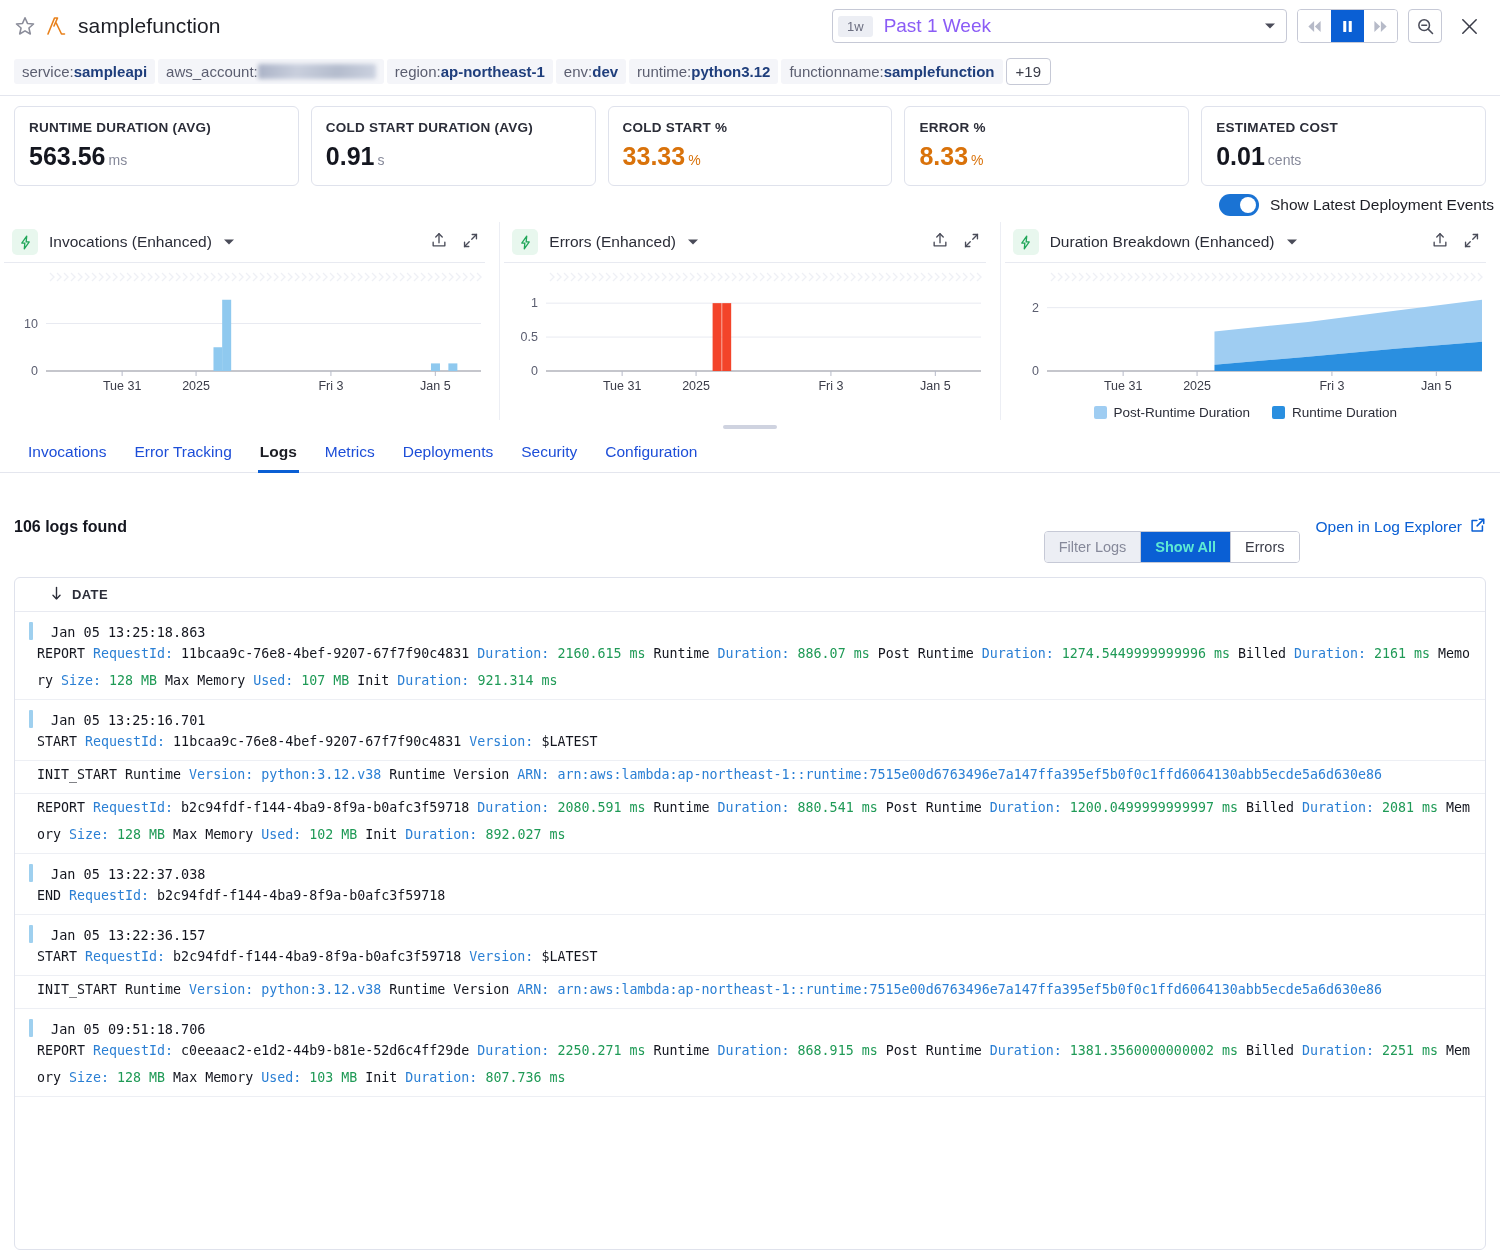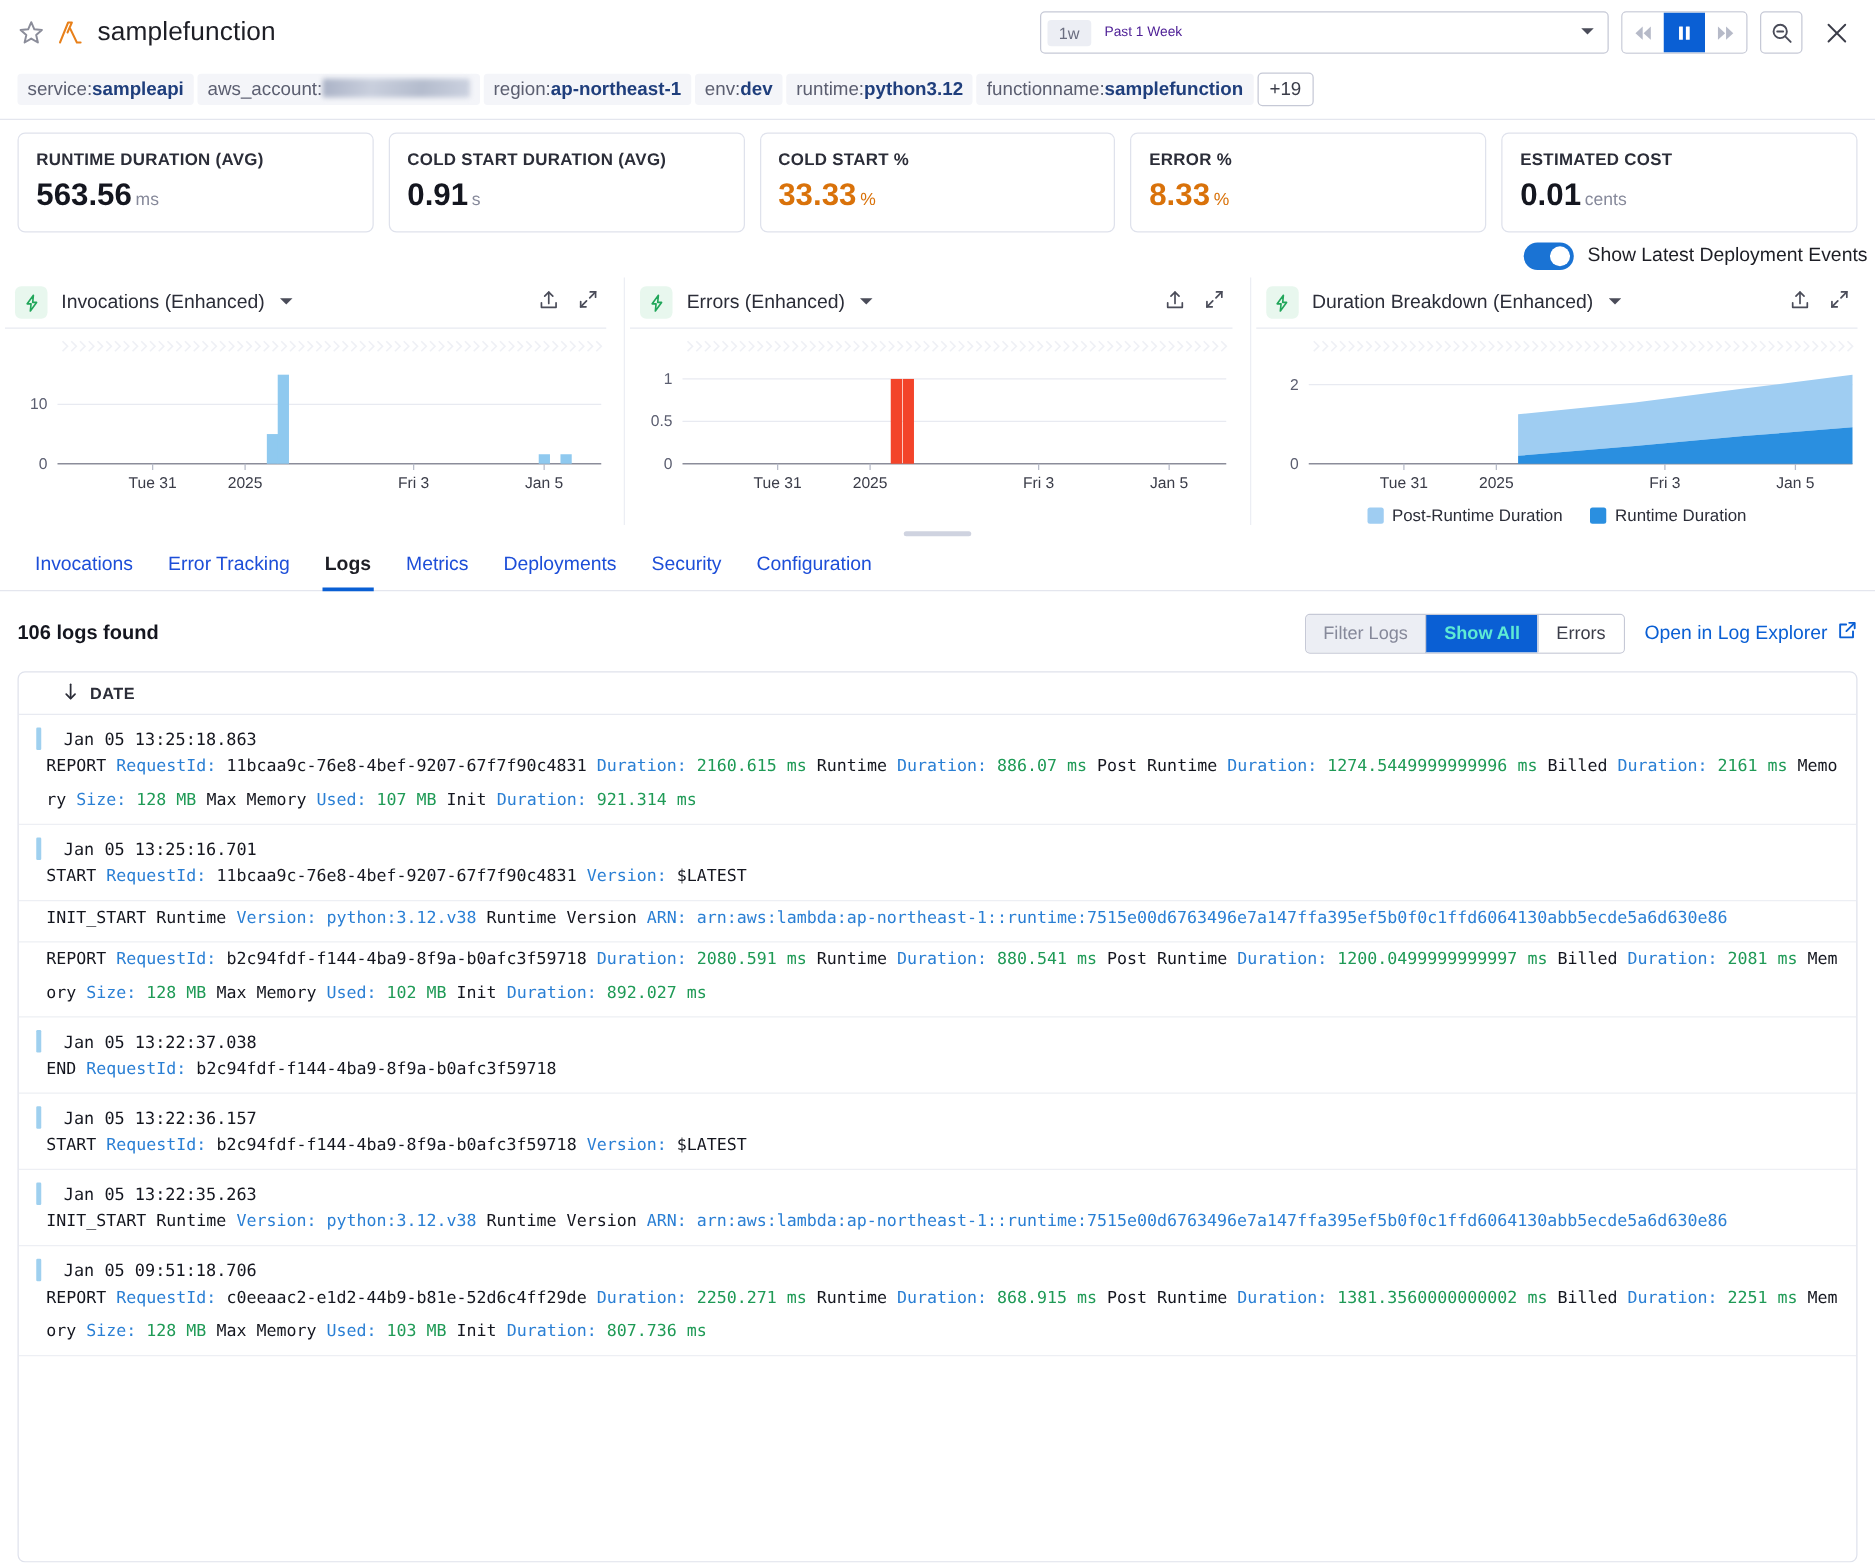--- a/index.html
+++ b/index.html
@@ -23,21 +23,21 @@
   .topbar-right { margin-left: auto; display: flex; align-items: center; gap: 10px; }
 
   .timepicker {
     display: flex; align-items: center; width: 455px; height: 34px;
     border: 1px solid #c6c9d6; border-radius: 4px; background: #fff; padding: 0 4px 0 5px;
   }
   .tp-badge {
     background: #eceef4; color: #6b6e80; font-size: 13px; border-radius: 3px;
     padding: 3px 9px; margin-right: 11px;
   }
-  .tp-label { font-size: 11px; color: #4c1d95; }
+  .tp-label { font-size: 19px; color: #8b5cf6; }
   .tp-caret { margin-left: auto; margin-right: 6px; color: #4a4c59; font-size: 11px; }
 
   .playgroup { display: flex; border: 1px solid #c6c9d6; border-radius: 4px; overflow: hidden; height: 34px; }
   .playbtn {
     width: 33px; height: 32px; display: flex; align-items: center; justify-content: center;
     background: #fff; color: #b6bac8; font-size: 13px;
   }
   .playbtn.active { background: #0a5fd4; color: #fff; }
   .iconbtn {
     width: 34px; height: 34px; border: 1px solid #c6c9d6; border-radius: 4px; background: #fff;
@@ -120,21 +120,21 @@
   }
   .tab.active { color: #1d1e25; font-weight: 600; }
   .tab.active::after {
     content: ""; position: absolute; left: 12px; right: 12px; bottom: -1px; height: 3px; background: #0a5fd4;
   }
 
   
   .logbar { display: flex; align-items: center; padding: 18px 14px 14px 14px; flex: 0 0 auto; }
   .logcount { font-size: 16px; font-weight: 700; color: #14161f; }
   .logbar-right { margin-left: auto; display: flex; align-items: center; gap: 16px; }
-  .segmented { display: flex; border: 1px solid #c6c9d6; border-radius: 4px; overflow: hidden; height: 32px; }
+  .segmented { display: flex; border: 1px solid #c6c9d6; border-radius: 4px; overflow: hidden; height: 32px; margin-top: 40px; }
   .seg { padding: 0 14px; display: flex; align-items: center; font-size: 14.5px; color: #3b3d49; background: #fff; }
   .seg.muted { background: #eceef4; color: #86899a; }
   .seg.on { background: #0a5fd4; color: #5eead4; font-weight: 600; }
   .seg + .seg { border-left: 1px solid #c6c9d6; }
   .linkbtn { font-size: 15.5px; color: #0a5fd4; display: flex; align-items: center; gap: 7px; }
 
   
   .logtable {
     margin: 0 14px; border: 1px solid #dfe2ec; border-radius: 6px; overflow: hidden; flex: 1 1 auto;
     background: #fff;
@@ -691,24 +691,20 @@
           <div class="log-msg"><span>END </span><span class="k">RequestId:</span><span> b2c94fdf-f144-4ba9-8f9a-b0afc3f59718</span></div>
         </div>
         <div class="log-entry">
           <div class="log-date-row">
             <span class="bluebar"></span>
             <span class="log-date">Jan 05 13:22:36.157</span>
           </div>
           <div class="log-msg"><span>START </span><span class="k">RequestId:</span><span> b2c94fdf-f144-4ba9-8f9a-b0afc3f59718 </span><span class="k">Version:</span><span> $LATEST</span></div>
         </div>
         <div class="log-entry">
-          <div class="log-date-row">
-            <span class="bluebar"></span>
-            <span class="log-date">Jan 05 13:22:35.263</span>
-          </div>
           <div class="log-msg"><span>INIT_START Runtime </span><span class="k">Version:</span><span class="lnk"> python:3.12.v38</span><span> Runtime Version </span><span class="k">ARN:</span><span class="lnk"> arn:aws:lambda:ap-northeast-1::runtime:7515e00d6763496e7a147ffa395ef5b0f0c1ffd6064130abb5ecde5a6d630e86</span></div>
         </div>
         <div class="log-entry">
           <div class="log-date-row">
             <span class="bluebar"></span>
             <span class="log-date">Jan 05 09:51:18.706</span>
           </div>
           <div class="log-msg"><span>REPORT </span><span class="k">RequestId:</span><span> c0eeaac2-e1d2-44b9-b81e-52d6c4ff29de </span><span class="k">Duration:</span><span class="v"> 2250.271 ms</span><span> Runtime </span><span class="k">Duration:</span><span class="v"> 868.915 ms</span><span> Post Runtime </span><span class="k">Duration:</span><span class="v"> 1381.3560000000002 ms</span><span> Billed </span><span class="k">Duration:</span><span class="v"> 2251 ms</span><span> Memory </span><span class="k">Size:</span><span class="v"> 128 MB</span><span> Max Memory </span><span class="k">Used:</span><span class="v"> 103 MB</span><span> Init </span><span class="k">Duration:</span><span class="v"> 807.736 ms</span></div>
         </div>
       </div>

